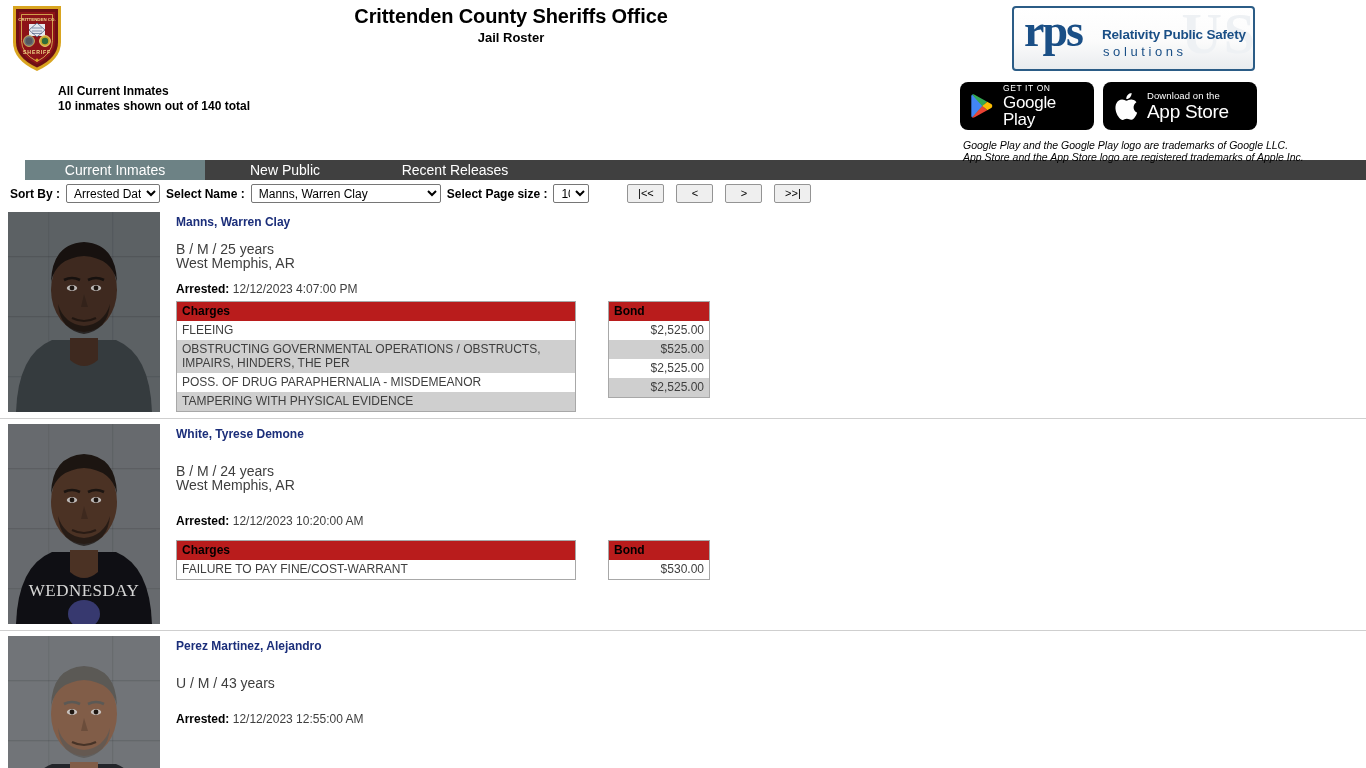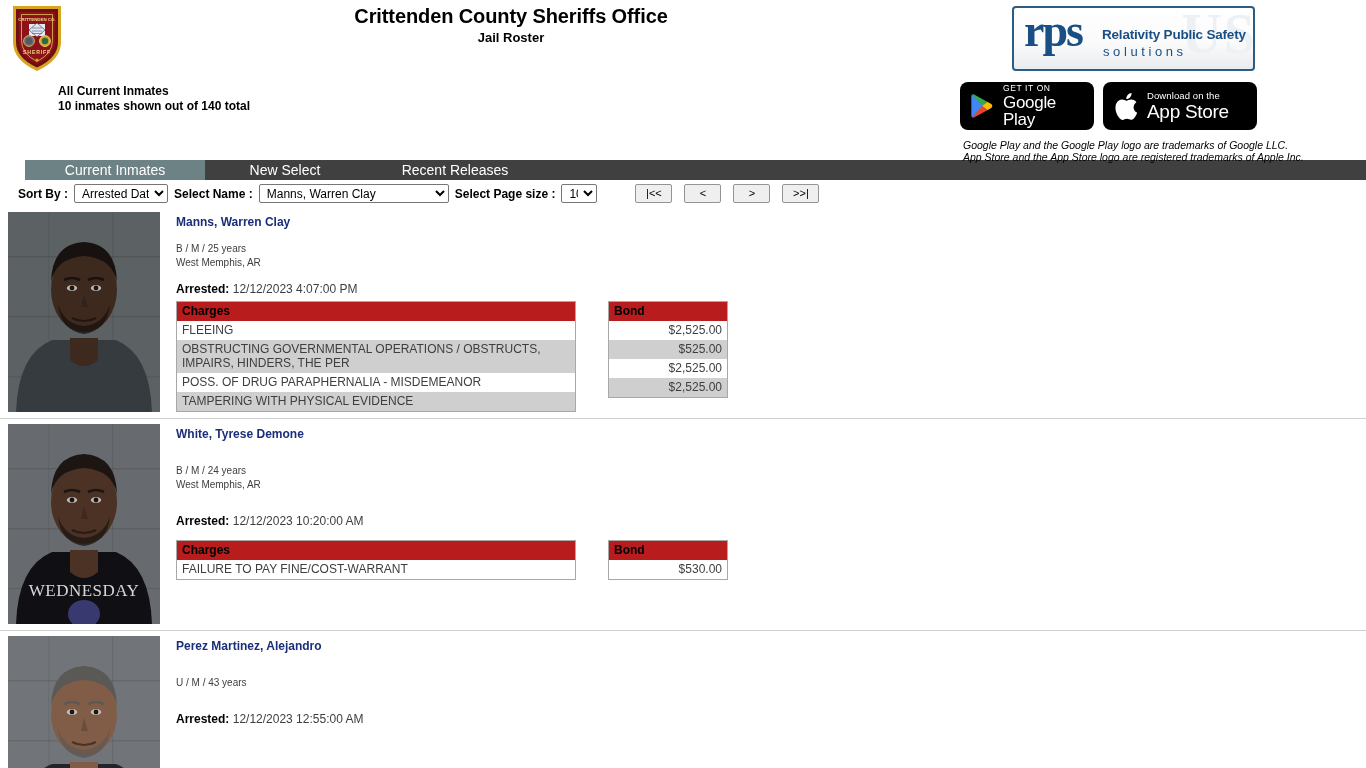--- a/index.html
+++ b/index.html
@@ -180,21 +180,21 @@
   .tab.active { background: #6d8285; }
   .tab-1 { width: 180px; }
   .tab-2 { width: 160px; }
   .tab-3 { width: 180px; }
 
   
   .controls {
     height: 27px;
     display: flex;
     align-items: center;
-    padding-left: 18px;
+    padding-left: 10px;
     font-size: 12px;
     gap: 6px;
   }
   .ctl-label { font-weight: bold; font-size: 12px; white-space: nowrap; }
   .sel {
     font-family: "Liberation Sans", sans-serif;
     font-size: 12px;
     height: 19px;
     padding: 0 2px 0 3px;
     border: 1px solid #767676;
@@ -248,40 +248,40 @@
   }
   .inmate-name {
     font-size: 12px;
     font-weight: bold;
     color: #1b2e7a;
     text-decoration: none;
     display: inline-block;
     cursor: pointer;
   }
   .demo {
-    font-size: 10px;
+    font-size: 14px;
     color: #3e3e3e;
     line-height: 14px;
   }
   .arrested {
     font-size: 12px;
     color: #3e3e3e;
   }
   .arrested b { color: #000; }
   .tables {
     display: flex;
     align-items: flex-start;
   }
   table.chg, table.bond {
     border-collapse: collapse;
     font-size: 12px;
     background: #fff;
   }
   table.chg { width: 400px; }
-  table.bond { width: 120px; margin-left: 32px; }
+  table.bond { width: 102px; margin-left: 32px; }
   table.chg th, table.bond th {
     background: #b91c1c;
     text-align: left;
     font-weight: bold;
     font-size: 12px;
     padding: 2px 5px 3px 5px;
     color: #000;
     border: 1px solid #a8a8a8;
     border-bottom: 0;
     line-height: 14px;
@@ -388,21 +388,21 @@
 
   <div class="trademark">Google Play and the Google Play logo are trademarks of Google LLC.
 App Store and the App Store logo are registered trademarks of Apple Inc.</div>
 </div>
 
 <div class="tabbar">
   <div class="tab tab-1 active">
     <span>Current Inmates</span>
   </div>
   <div class="tab tab-2">
-    <span>New Select</span>
+    <span>New Public</span>
   </div>
   <div class="tab tab-3">
     <span>Recent Releases</span>
   </div>
 </div>
 
 <div class="controls">
   <span class="ctl-label">Sort By :</span>
   <select class="sel sel-sort"><option value="Arrested Date">Arrested Date</option><option value="Name">Name</option></select>
 

